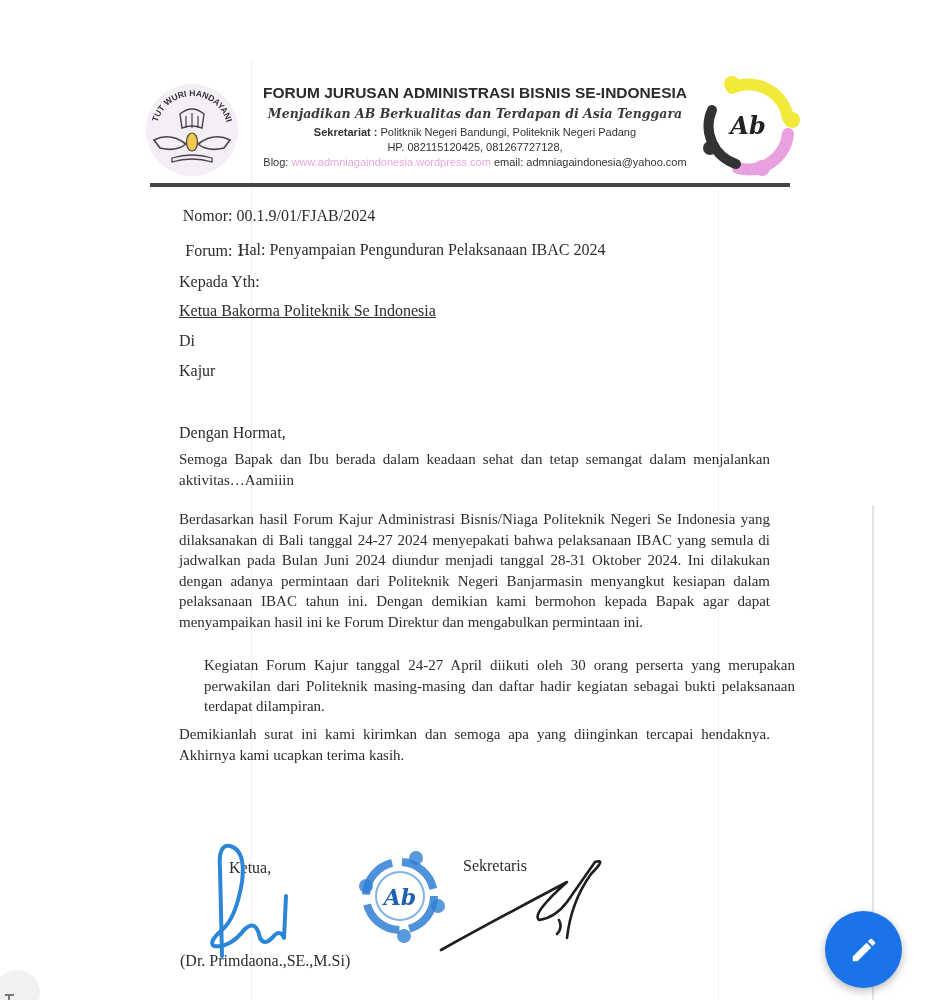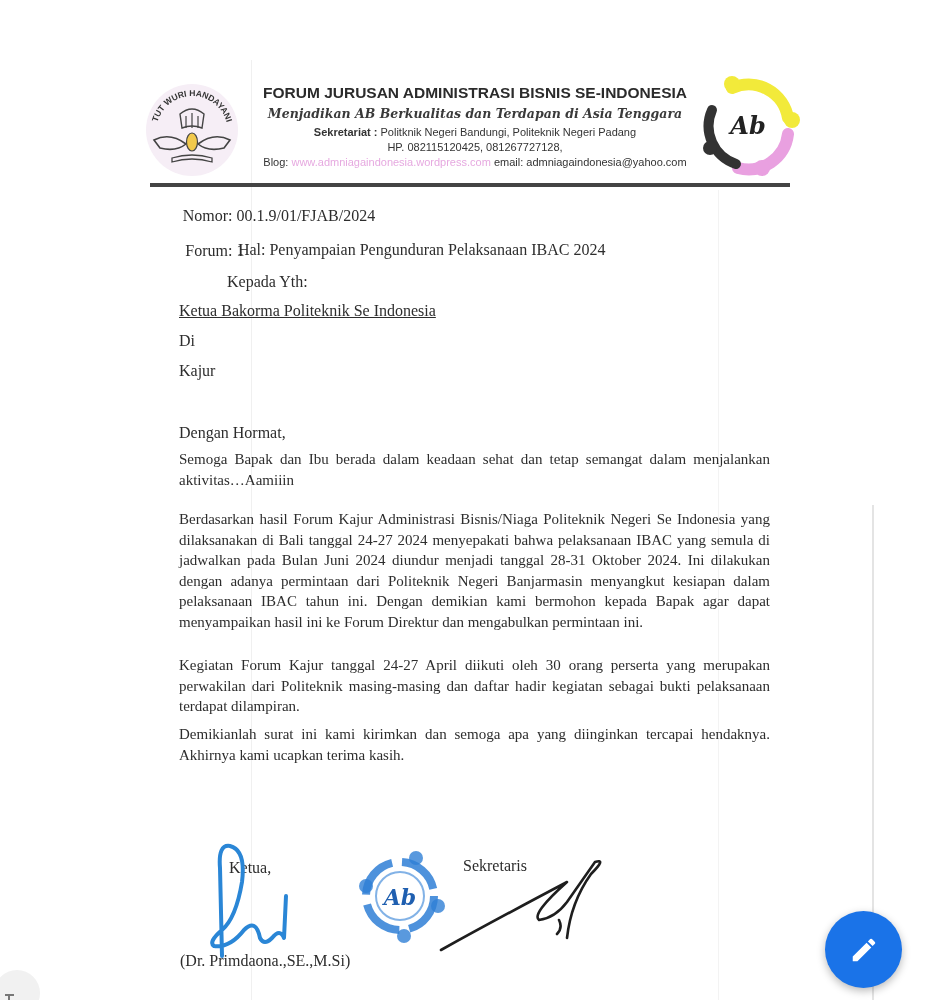--- a/index.html
+++ b/index.html
@@ -219,29 +219,29 @@
   <div class="txt meta-row" style="top:206px;">
     <span class="meta-label">Nomor</span><span>: 00.1.9/01/FJAB/2024</span>
   </div>
   <div class="txt meta-row" style="top:240px;margin-left:33px;">
     <span class="meta-label">Hal</span><span>: Penyampaian Pengunduran Pelaksanaan IBAC 2024</span>
   </div>
   <div class="txt meta-row" style="top:241px;">
     <span class="meta-label">Forum</span><span>: 1</span>
   </div>
 
-  <div class="txt" style="left:179px; top:272px;margin-left:48px;">Kepada Yth:</div>
+  <div class="txt" style="left:179px; top:272px;">Kepada Yth:</div>
   <div class="txt" style="left:179px; top:301px;text-decoration:underline;">Ketua Bakorma Politeknik Se Indonesia</div>
   <div class="txt" style="left:179px; top:331px;">Di</div>
   <div class="txt" style="left:179px; top:361px;">Kajur</div>
 
   <div class="txt" style="left:179px; top:423px;">Dengan Hormat,</div>
   <div class="para" style="top:449px;">Semoga Bapak dan Ibu  berada dalam keadaan sehat dan tetap semangat dalam menjalankan aktivitas…Aamiiin</div>
   <div class="para" style="top:509px;">Berdasarkan hasil Forum Kajur Administrasi Bisnis/Niaga Politeknik Negeri Se Indonesia yang dilaksanakan di Bali tanggal 24-27 2024 menyepakati bahwa pelaksanaan IBAC yang semula di jadwalkan pada Bulan Juni 2024 diundur menjadi tanggal 28-31 Oktober 2024. Ini dilakukan dengan adanya permintaan dari Politeknik Negeri Banjarmasin menyangkut kesiapan dalam pelaksanaan IBAC tahun ini. Dengan demikian kami bermohon kepada Bapak agar dapat menyampaikan hasil ini ke Forum Direktur dan mengabulkan permintaan ini.</div>
-  <div class="para" style="top:655px;">Kegiatan Forum Kajur tanggal 24-27 April diikuti oleh 30 orang perserta yang merupakan perwakilan dari Politeknik masing-masing dan daftar hadir kegiatan sebagai bukti pelaksanaan terdapat dilampiran.</div>
+  <div class="para" style="top:655px;margin-left:25px;">Kegiatan Forum Kajur tanggal 24-27 April diikuti oleh 30 orang perserta yang merupakan perwakilan dari Politeknik masing-masing dan daftar hadir kegiatan sebagai bukti pelaksanaan terdapat dilampiran.</div>
   <div class="para" style="top:724px;">Demikianlah surat ini kami kirimkan dan semoga apa yang diinginkan tercapai hendaknya. Akhirnya kami ucapkan terima kasih.</div>
 
   <div class="txt sig-ketua-label">Ketua,</div>
   <div class="txt sig-sek-label">Sekretaris</div>
 
   <svg class="signature" style="left:200px; top:838px;" width="110" height="130" viewBox="0 0 110 130">
     <path d="M 22 118 L 20 30 Q 18 6 30 8 Q 46 12 42 44 Q 36 80 22 92 Q 8 104 14 108 Q 30 110 44 92 Q 56 80 60 100 Q 64 108 72 100 Q 80 90 84 100 L 86 58" fill="none" stroke="#2a86d6" stroke-width="4" stroke-linecap="round" stroke-linejoin="round"></path>
   </svg>
 
   <svg class="signature" style="left:352px; top:848px;" width="96" height="96" viewBox="0 0 96 96">

